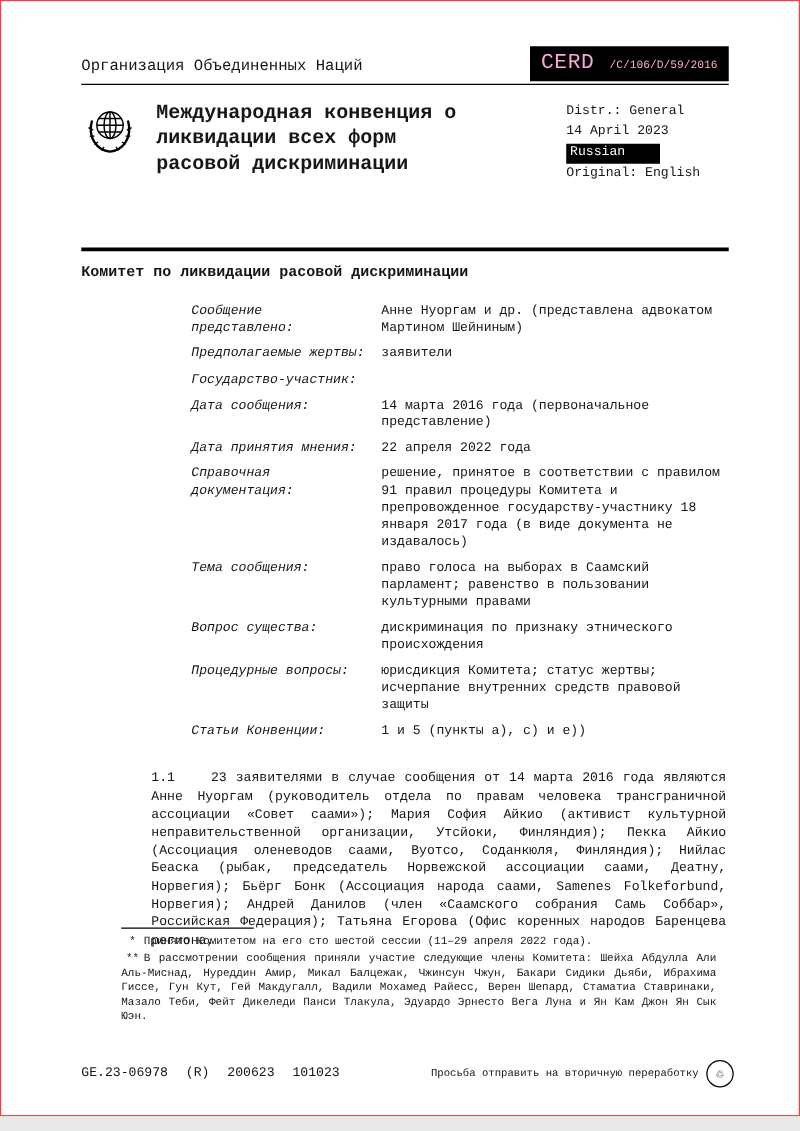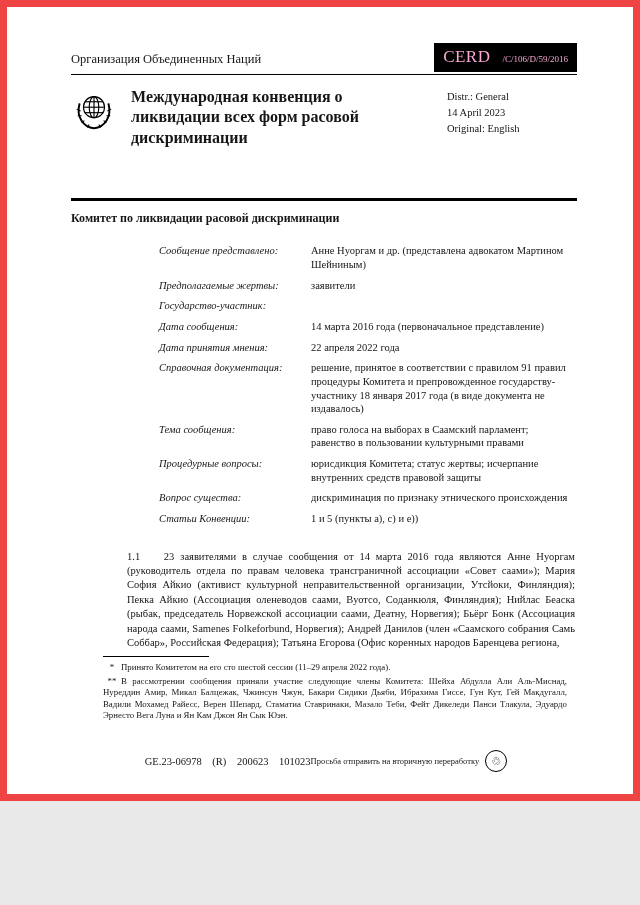--- a/index.html
+++ b/index.html
@@ -1,18 +1,18 @@
 <!DOCTYPE html>
 <html><head>
 <meta charset="utf-8">
 <style>
   html,body{margin:0;padding:0;background:#e9e9e9;}
-  .page{width:640px;height:801px;background:#fff;margin:0 auto;position:relative;
-        font-family:Liberation Serif, serif;color:#161616;box-sizing:border-box;
-        border:7px solid #ef4444;overflow:hidden;}
+  .page{width:640px;height:893px;background:#fff;margin:0 auto;position:relative;
+        font-family:Liberation Mono, monospace;color:#161616;box-sizing:border-box;
+        border:1px solid #ef4444;overflow:hidden;}
   .header-top{margin:36px 56px 0 64px;display:flex;justify-content:space-between;
         align-items:flex-end;border-bottom:1px solid #000;padding-bottom:2px;}
   .org-name{font-size:12.5px;padding-bottom:5px;}
   .doc-badge{background:#000;color:#f9a8d4;padding:4px 9px 5px 9px;display:flex;align-items:baseline;}
   .sym-main{font-size:17px;letter-spacing:.5px;}
   .sym-rest{font-size:9px;padding-left:12px;}
   .header-main{margin:12px 56px 0 64px;display:flex;align-items:flex-start;}
   .emblem{width:46px;height:46px;margin-top:2px;flex:0 0 46px;}
   .conv-title{font-weight:bold;font-size:16px;line-height:1.28;width:258px;margin-left:14px;}
   .distr{margin-left:auto;width:130px;font-size:10.5px;line-height:1.5;padding-top:2px;}
@@ -26,21 +26,21 @@
   .field-label{flex:0 0 152px;font-style:italic;font-size:10.5px;line-height:1.3;
         padding-right:10px;box-sizing:border-box;}
   .field-value{flex:1;font-size:10.5px;line-height:1.3;}
   .body-para{margin:24px 58px 0 120px;font-size:10.5px;line-height:1.37;text-align:justify;}
   .footnotes{position:absolute;left:96px;right:66px;bottom:70px;font-size:8.8px;
         line-height:1.32;text-align:justify;}
   .fn-rule{width:106px;border-top:1px solid #000;margin-bottom:5px;}
   .footnote{margin-bottom:2px;}
   .fn-mark{display:inline-block;width:18px;text-align:center;}
   .footer{position:absolute;left:64px;right:52px;bottom:22px;display:flex;
-        justify-content:center;align-items:center;}
+        justify-content:space-between;align-items:center;}
   .ge-number{font-size:10.5px;word-spacing:8px;}
   .recycle{display:flex;align-items:center;font-size:8.5px;}
   .recycle-badge{width:20px;height:20px;border:1px solid #000;border-radius:50%;
         display:flex;align-items:center;justify-content:center;font-size:11px;margin-left:6px;}
 </style>
 </head>
 <body>
 
 <div class="page">
 
@@ -62,20 +62,21 @@
         <line x1="14.7" y1="24.7" x2="33.3" y2="24.7"></line>
         <line x1="24" y1="8" x2="24" y2="30"></line>
       </g>
       <path d="M9,15 C5,29 13,40 24,41 C35,40 43,29 39,15" fill="none" stroke="#000" stroke-width="2"></path>
       <path d="M10,23 l-4,-2 M11,28 l-4,0 M14,33 l-3,2 M19,37 l-2,3 M29,37 l2,3 M34,33 l3,2 M37,28 l4,0 M38,23 l4,-2" stroke="#000" stroke-width="1.1"></path>
     </svg>
     <div class="conv-title">Международная конвенция о ликвидации всех форм расовой дискриминации</div>
     <div class="distr">
       <div>Distr.: General</div>
       <div>14 April 2023</div>
+      <div><span class="lang">Russian</span></div>
       <div>Original: English</div>
     </div>
   </div>
 
   <div class="rule-thick"></div>
 
   <div class="committee">Комитет по ликвидации расовой дискриминации</div>
 
 
   <div class="fields">
@@ -100,26 +101,26 @@
     </div>
     <div class="field-row">
       <div class="field-label">Справочная документация:</div>
       <div class="field-value">решение, принятое в соответствии с правилом 91 правил процедуры Комитета и препровожденное государству-участнику 18 января 2017 года (в виде документа не издавалось)</div>
     </div>
     <div class="field-row">
       <div class="field-label">Тема сообщения:</div>
       <div class="field-value">право голоса на выборах в Саамский парламент; равенство в пользовании культурными правами</div>
     </div>
     <div class="field-row">
+      <div class="field-label">Вопрос существа:</div>
+      <div class="field-value">дискриминация по признаку этнического происхождения</div>
+    </div>
+    <div class="field-row">
       <div class="field-label">Процедурные вопросы:</div>
       <div class="field-value">юрисдикция Комитета; статус жертвы; исчерпание внутренних средств правовой защиты</div>
-    </div>
-    <div class="field-row">
-      <div class="field-label">Вопрос существа:</div>
-      <div class="field-value">дискриминация по признаку этнического происхождения</div>
     </div>
     <div class="field-row">
       <div class="field-label">Статьи Конвенции:</div>
       <div class="field-value">1 и 5 (пункты а), с) и е))</div>
     </div>
   </div>
 
   <div class="body-para">1.1&nbsp;&nbsp;&nbsp;&nbsp;23 заявителями в случае сообщения от 14 марта 2016 года являются Анне Нуоргам (руководитель отдела по правам человека трансграничной ассоциации «Совет саами»); Мария София Айкио (активист культурной неправительственной организации, Утсйоки, Финляндия); Пекка Айкио (Ассоциация оленеводов саами, Вуотсо, Соданкюля, Финляндия); Нийлас Беаска (рыбак, председатель Норвежской ассоциации саами, Деатну, Норвегия); Бьёрг Бонк (Ассоциация народа саами, Samenes Folkeforbund, Норвегия); Андрей Данилов (член «Саамского собрания Самь Соббар», Российская Федерация); Татьяна Егорова (Офис коренных народов Баренцева региона,</div>
 
   <div class="footnotes">

